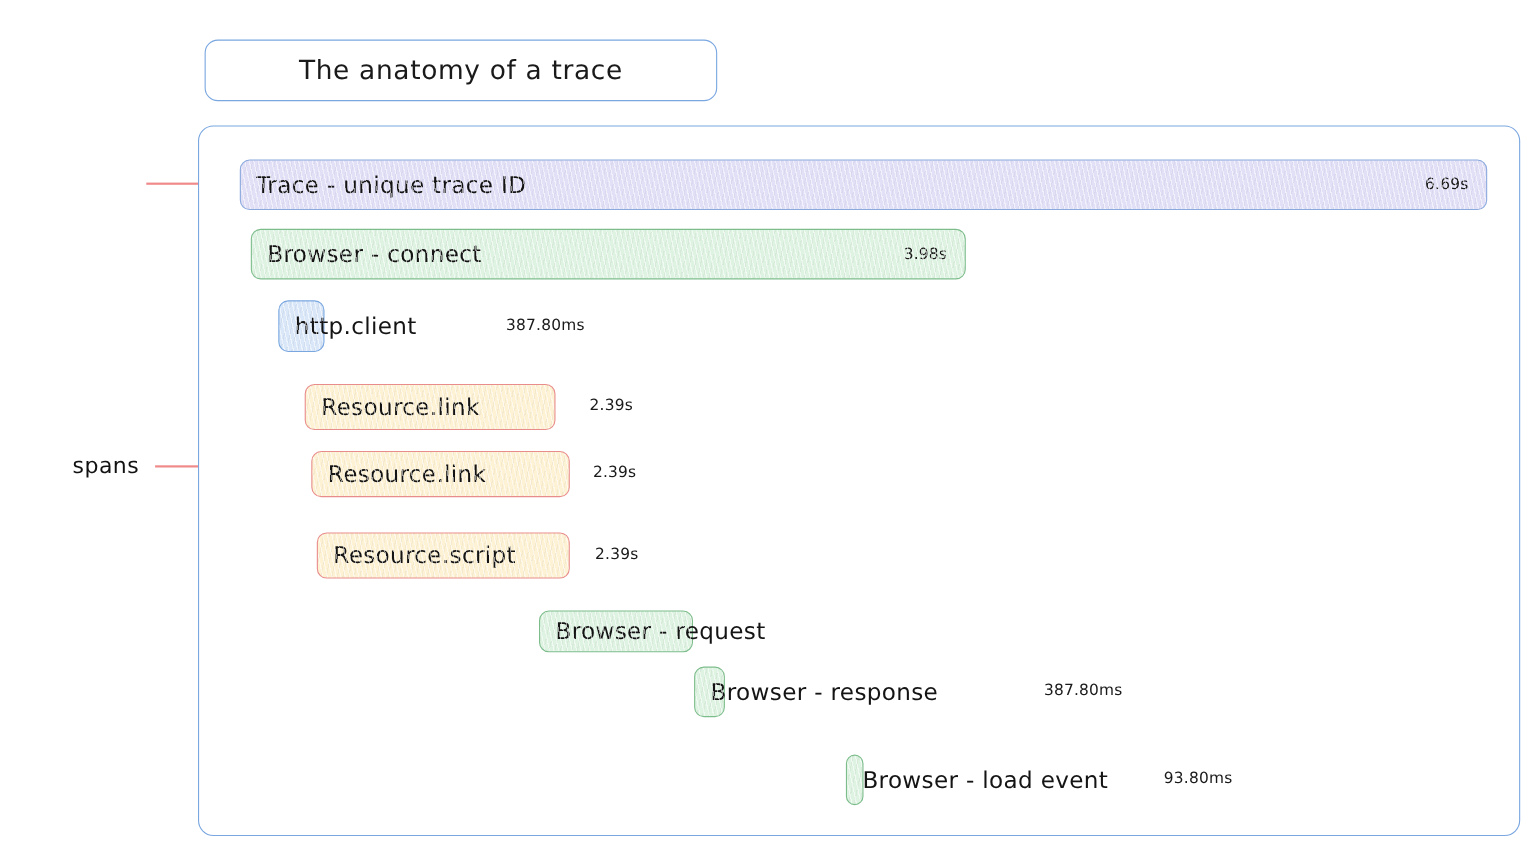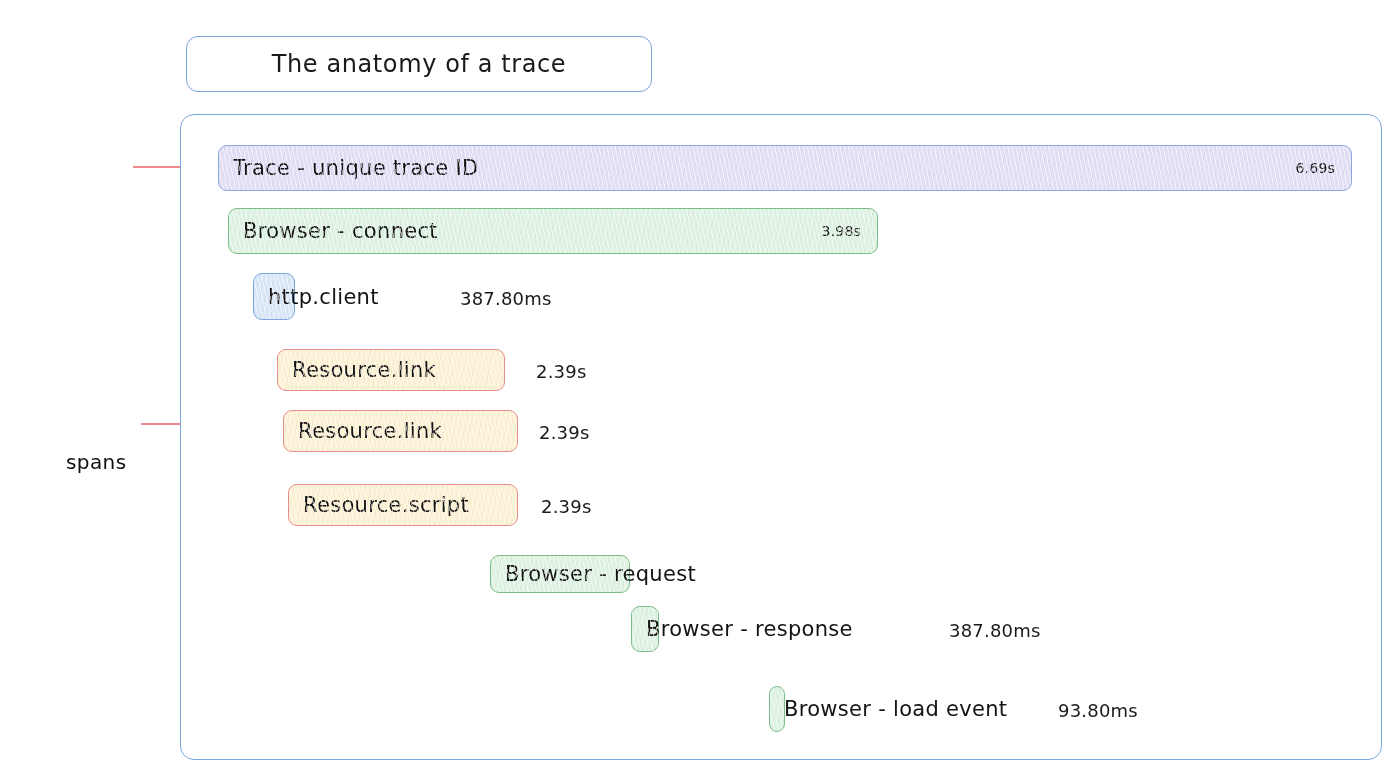--- a/index.html
+++ b/index.html
@@ -82,21 +82,21 @@
   }
   .bar-inner-duration {
     position: absolute;
     right: 16px;
     font-size: 14px;
     color: #1a1a1a;
     letter-spacing: 0.2px;
   }
   .duration-outside {
     position: absolute;
-    font-size: 18px;
+    font-size: 14px;
     color: #1a1a1a;
     letter-spacing: 0.2px;
     white-space: nowrap;
   }
 
   
   .bar.purple {
     background: #e2e0f7;
     border: 1.4px solid #8aa9dd;
   }
@@ -150,21 +150,21 @@
 
 <div id="canvas">
 
   <div id="title-box">
     <span id="title-text">The anatomy of a trace</span>
   </div>
 
   <div class="leader-h" style="left:133px; top:166px; width:70px;"></div>
   <div class="leader-v" style="left:204px; top:141px; height:50px;"></div>
 
-  <div class="annotation-text" style="left:66px; top:408px;margin-top:39px;">spans</div>
+  <div class="annotation-text" style="left:66px; top:408px;">spans</div>
   <div class="leader-h" style="left:141px; top:423px; width:72px;"></div>
   <div class="leader-v" style="left:211px; top:214px; height:531px;"></div>
 
   <div id="trace-container"></div>
 
   <div id="spans-layer">
       <div class="row" style="left: 218px; top: 145px; height: 46px;">
         <div class="bar purple" style="width: 1134px;">
           <span class="bar-label">Trace - unique trace ID</span>
           <span class="bar-inner-duration">6.69s</span>

